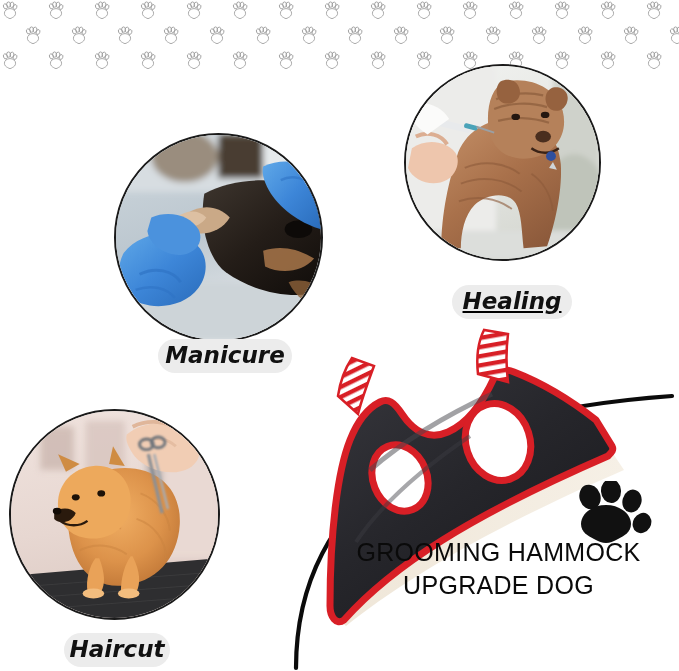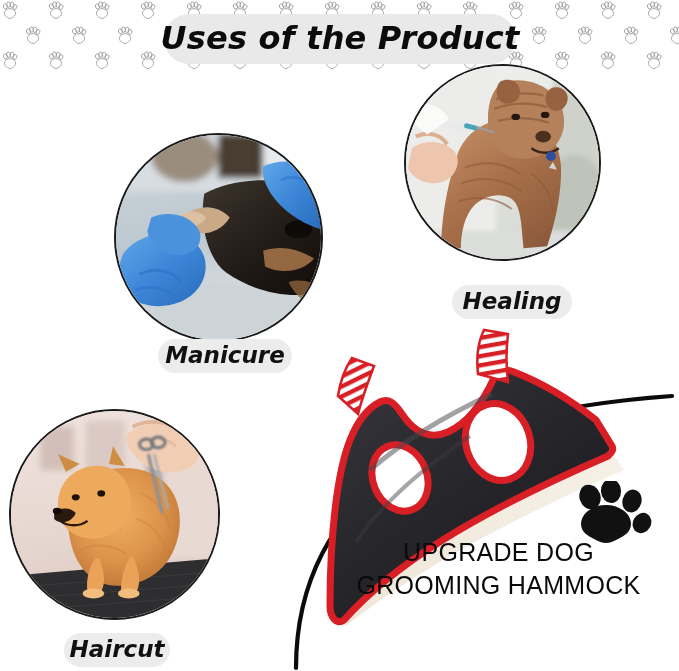--- a/index.html
+++ b/index.html
@@ -50,21 +50,21 @@
     font-family:"DejaVu Sans", sans-serif;
     font-style:italic;font-weight:bold;
     font-size:23px;color:#111;white-space:nowrap;line-height:1;
     transform:translateY(-1px);
   }
 
   
   #circ-manicure{left:114px;top:133px;width:209px;height:209px;}
   #lbl-manicure{left:158px;top:339px;width:134px;}
   #circ-healing{left:404px;top:64px;width:197px;height:197px;}
-  #lbl-healing{left:452px;top:285px;width:120px;}
+  #lbl-healing{left:452px;top:285px;width:120px;text-decoration:underline;}
   #circ-haircut{left:9px;top:409px;width:211px;height:211px;}
   #lbl-haircut{left:64px;top:633px;width:106px;align-items:center;}
 
   
   .prod-layer{position:absolute;left:0;top:0;width:679px;height:671px;pointer-events:none;}
 
   
   .tagline{
     position:absolute;left:318px;top:536px;width:361px;
     text-align:center;
@@ -100,23 +100,20 @@
             <use href="#pawglyph" x="56" y="10"></use>
             <use href="#pawglyph" x="33" y="35"></use>
             <use href="#pawglyph" x="79" y="35"></use>
           </g>
         </pattern>
       </defs>
       <rect x="0" y="-6" width="679" height="84" fill="url(#pawpat)"></rect>
     </svg>
   </div>
 
-  <div class="title-badge">
-    <span class="t">Uses of the Product</span>
-  </div>
 
   <div class="circ" id="circ-manicure">
     <svg class="ph" viewBox="0 0 209 209" preserveAspectRatio="xMidYMid slice" xmlns="http://www.w3.org/2000/svg">
       <defs>
         <linearGradient id="mgBg" x1="0" y1="0" x2="0.3" y2="1">
           <stop offset="0" stop-color="#cfd8de"></stop>
           <stop offset="0.55" stop-color="#bcc7cf"></stop>
           <stop offset="1" stop-color="#e3e7e9"></stop>
         </linearGradient>
         <linearGradient id="mgDog" x1="0.1" y1="0" x2="0.9" y2="1">
@@ -379,17 +376,17 @@
       <ellipse cx="14" cy="16" rx="10.5" ry="12.5" transform="rotate(-18 14 16)"></ellipse>
       <ellipse cx="35" cy="10" rx="10" ry="12" transform="rotate(-4 35 10)"></ellipse>
       <ellipse cx="56" cy="20" rx="9.5" ry="11.5" transform="rotate(16 56 20)"></ellipse>
       <ellipse cx="66" cy="42" rx="9" ry="10.5" transform="rotate(30 66 42)"></ellipse>
       <path d="M30,24 C44,24 55,33 55,43 C55,51 48,55 42,58 C37,60.5 34,62 30,62
                C26,62 23,60.5 18,58 C12,55 5,51 5,43 C5,33 16,24 30,24 Z"></path>
     </g>
   </svg>
 
   <div class="tagline">
+    <div>GROOMING HAMMOCK</div>
     <div>UPGRADE DOG</div>
-    <div>GROOMING HAMMOCK</div>
   </div>
 
 </div>
 
 </body></html>

